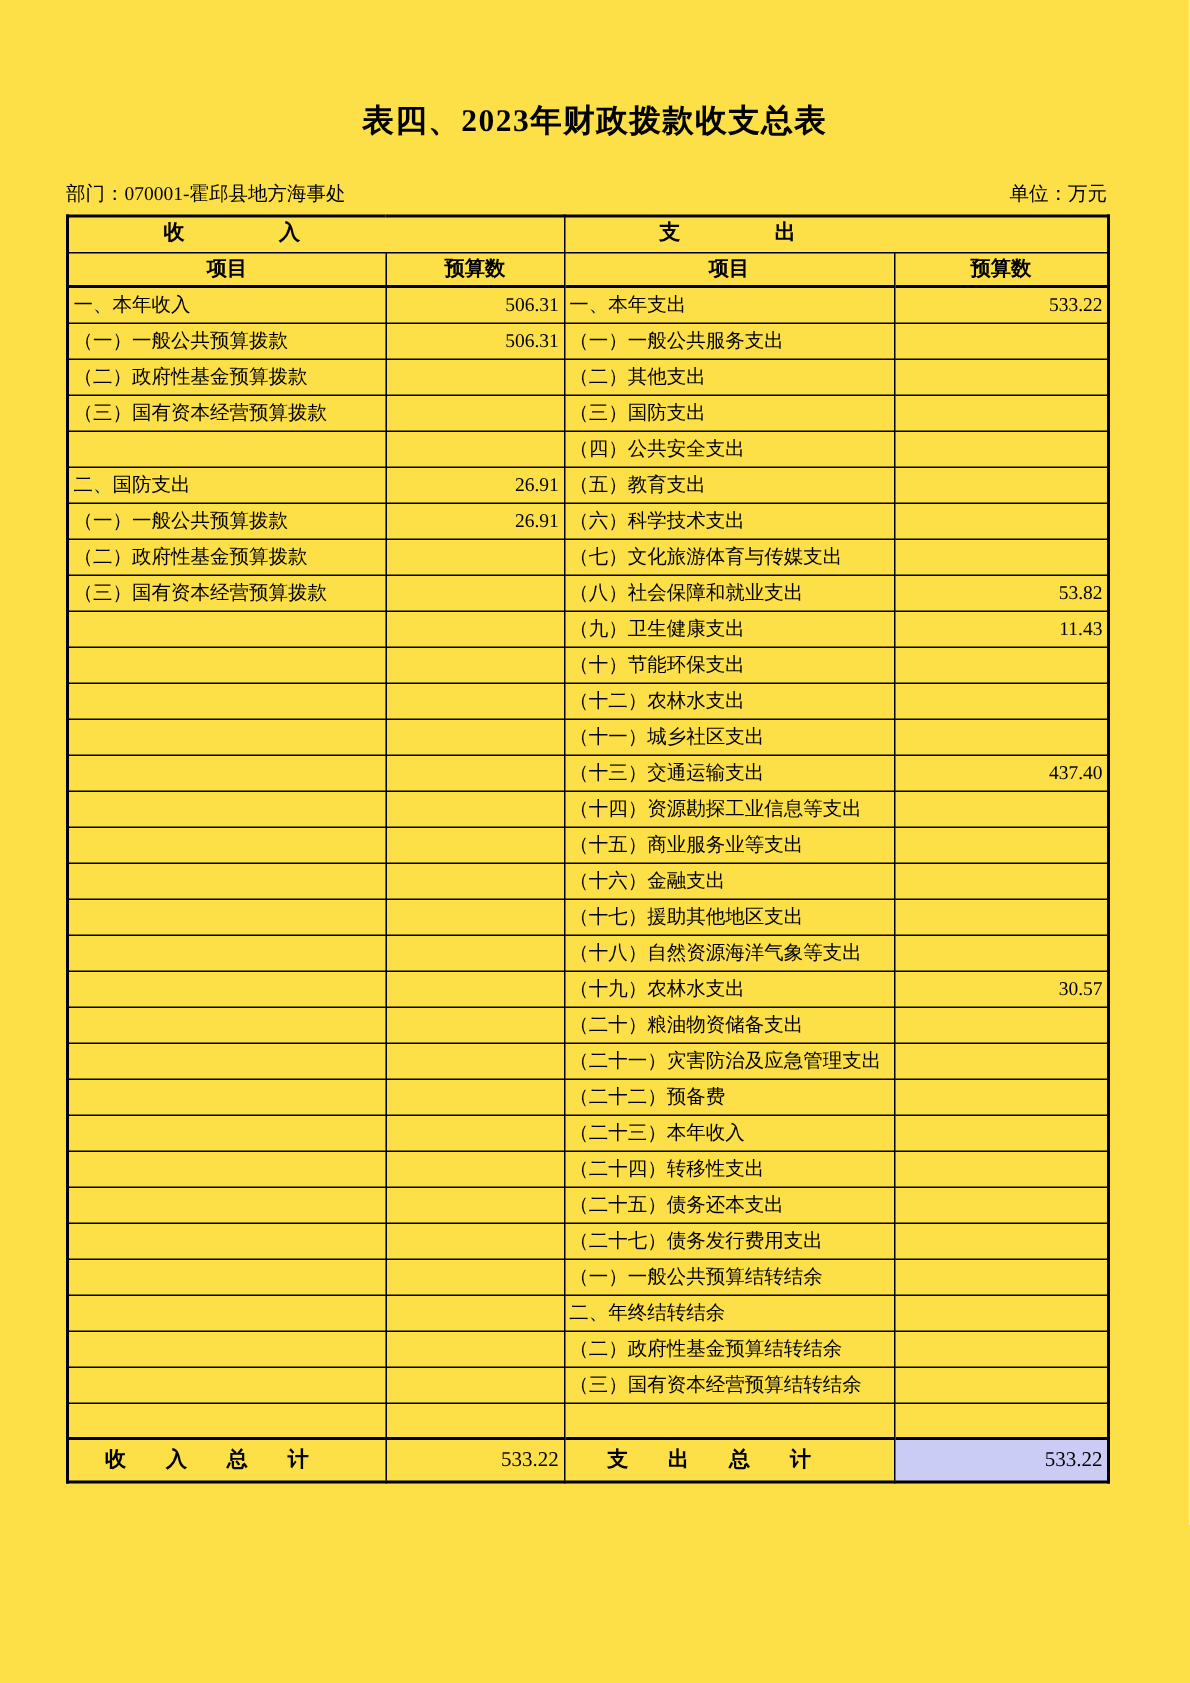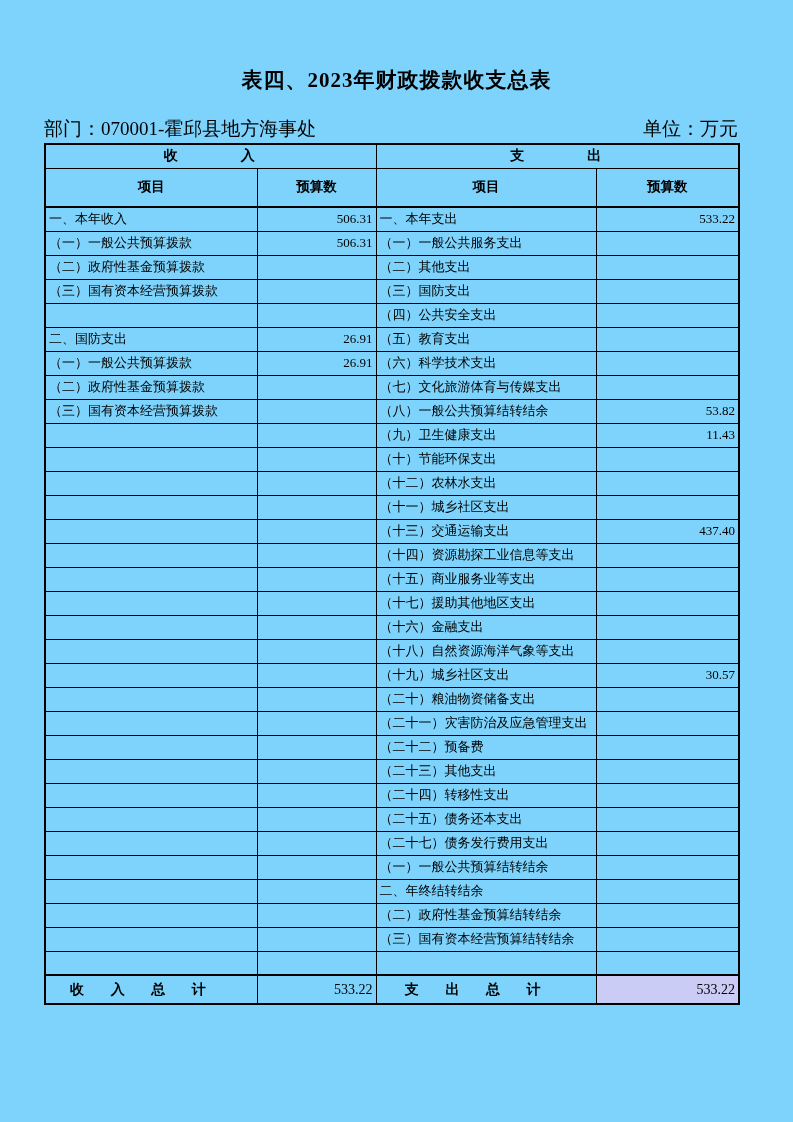--- a/index.html
+++ b/index.html
@@ -6,37 +6,37 @@
   html, body {
     width: 793px;
     background: #ffffff;
     font-family: "Liberation Serif", "DejaVu Serif", serif;
     color: #000000;
   }
   .page {
     position: relative;
     width: 793px;
     height: 1122px;
-    background: #7dd3fc;
+    background: #fde047;
     overflow: hidden;
   }
   .doc-title {
     margin-top: 66px;
     text-align: center;
     font-size: 21px;
     font-weight: bold;
     letter-spacing: 1px;
   }
   .meta-row {
     width: 694px;
     margin: 26px 55px 0 44px;
     display: flex;
     justify-content: space-between;
     align-items: flex-end;
-    font-size: 19px;
+    font-size: 13px;
     line-height: 18px;
   }
   table.budget {
     margin: 5px 0 0 44px;
     width: 694px;
     border-collapse: collapse;
     table-layout: fixed;
     border: 2px solid #000;
   }
   table.budget th,
@@ -50,31 +50,31 @@
     overflow: hidden;
   }
   col.c-item-l  { width: 212px; }
   col.c-val-l   { width: 119px; }
   col.c-item-r  { width: 220px; }
   col.c-val-r   { width: 143px; }
 
   tr.group-header th {
     font-size: 14px;
     font-weight: bold;
-    text-align: center;
+    text-align: left;
     letter-spacing: 4.5em;
     padding-left: 4.5em;
     height: 24px;
   }
   tr.col-header th {
     font-size: 13.5px;
     font-weight: bold;
     text-align: center;
     border-bottom: 2px solid #000;
-    height: 39px;
+    height: 23px;
   }
   td.item { text-align: left; padding-left: 6px; }
   td.num  { text-align: right; padding-right: 3px; }
 
   tr.total-row td {
     height: 29px;
     border-top: 2px solid #000;
     font-size: 14px;
   }
   td.total-label {
@@ -160,21 +160,21 @@
         </tr>
         <tr>
           <td class="item">（二）政府性基金预算拨款</td>
           <td class="num"></td>
           <td class="item">（七）文化旅游体育与传媒支出</td>
           <td class="num"></td>
         </tr>
         <tr>
           <td class="item">（三）国有资本经营预算拨款</td>
           <td class="num"></td>
-          <td class="item">（八）一般公共预算结转结余</td>
+          <td class="item">（八）社会保障和就业支出</td>
           <td class="num">53.82</td>
         </tr>
         <tr>
           <td class="item"></td>
           <td class="num"></td>
           <td class="item">（九）卫生健康支出</td>
           <td class="num">11.43</td>
         </tr>
         <tr>
           <td class="item"></td>
@@ -208,39 +208,39 @@
         </tr>
         <tr>
           <td class="item"></td>
           <td class="num"></td>
           <td class="item">（十五）商业服务业等支出</td>
           <td class="num"></td>
         </tr>
         <tr>
           <td class="item"></td>
           <td class="num"></td>
+          <td class="item">（十六）金融支出</td>
+          <td class="num"></td>
+        </tr>
+        <tr>
+          <td class="item"></td>
+          <td class="num"></td>
           <td class="item">（十七）援助其他地区支出</td>
           <td class="num"></td>
         </tr>
         <tr>
           <td class="item"></td>
           <td class="num"></td>
-          <td class="item">（十六）金融支出</td>
-          <td class="num"></td>
-        </tr>
-        <tr>
-          <td class="item"></td>
-          <td class="num"></td>
           <td class="item">（十八）自然资源海洋气象等支出</td>
           <td class="num"></td>
         </tr>
         <tr>
           <td class="item"></td>
           <td class="num"></td>
-          <td class="item">（十九）城乡社区支出</td>
+          <td class="item">（十九）农林水支出</td>
           <td class="num">30.57</td>
         </tr>
         <tr>
           <td class="item"></td>
           <td class="num"></td>
           <td class="item">（二十）粮油物资储备支出</td>
           <td class="num"></td>
         </tr>
         <tr>
           <td class="item"></td>
@@ -250,21 +250,21 @@
         </tr>
         <tr>
           <td class="item"></td>
           <td class="num"></td>
           <td class="item">（二十二）预备费</td>
           <td class="num"></td>
         </tr>
         <tr>
           <td class="item"></td>
           <td class="num"></td>
-          <td class="item">（二十三）其他支出</td>
+          <td class="item">（二十三）本年收入</td>
           <td class="num"></td>
         </tr>
         <tr>
           <td class="item"></td>
           <td class="num"></td>
           <td class="item">（二十四）转移性支出</td>
           <td class="num"></td>
         </tr>
         <tr>
           <td class="item"></td>

